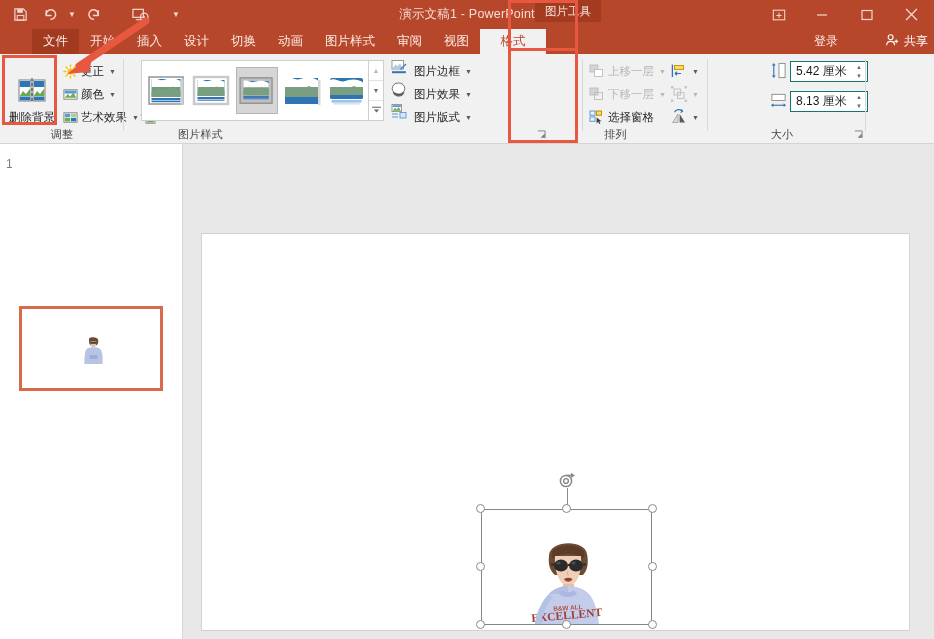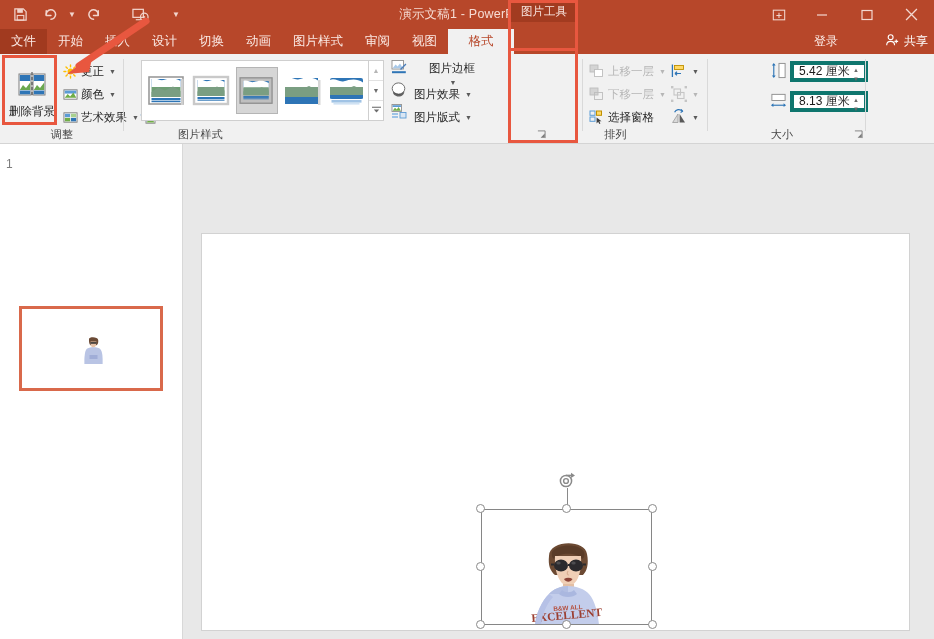--- a/index.html
+++ b/index.html
@@ -27,35 +27,35 @@
   .qat .qcar { width:12px; height:26px; display:flex; align-items:center; justify-content:center; color:#f2d5cd; font-size:8px; }
 
   .win-title {
     position:absolute; left:0; top:0; width:934px; height:29px;
     display:flex; align-items:center; justify-content:center;
     color:#f6dcd4; font-size:12.5px; letter-spacing:.2px;
     pointer-events:none;
   }
 
   .ctx-label {
-    position:absolute; left:511px; top:0px; width:66px; height:22px;
+    position:absolute; left:535px; top:0px; width:66px; height:22px;
     display:flex; align-items:center; justify-content:center;
     background:#a23b20; color:#f8e4de; font-size:11.5px;
   }
 
   .winctl { position:absolute; right:0; top:0; height:29px; display:flex; align-items:center; }
   .winctl .wb { width:45px; height:29px; display:flex; align-items:center; justify-content:center; color:#f3d8d0; }
   .winctl .wb.ribbonopt { width:40px; }
 
   
   .tabstrip {
     position:absolute; left:0; top:29px; width:934px; height:25px;
     background:#b7472a;
   }
-  .tabs { position:absolute; left:0; top:0; height:25px; display:flex; align-items:flex-end; }
+  .tabs { position:absolute; left:0; top:0; height:25px; display:flex; align-items:flex-end;padding-left:32px; }
   .tab {
     display:flex; align-items:center; padding:0 11px;
     color:#fbeae5; font-size:12.5px; height:25px; white-space:nowrap;
   }
   .tab.file { background:#a13a1f; }
   .tab.active {
     background:#f1f1f1; color:#b7472a;
   }
   .tellme {
     position:absolute; left:592px; top:0; height:25px; display:flex; align-items:center; gap:5px;
@@ -81,21 +81,21 @@
   .glabel {
     position:absolute; bottom:2px; left:0; width:100%; text-align:center;
     font-size:11px; color:#444; letter-spacing:.3px;
   }
   .dlaunch { position:absolute; bottom:3px; font-size:9px; color:#7a7a7a; }
 
   
   .g-adjust { left:0; width:124px; }
   .bigbtn {
     position:absolute; left:6px; top:5px; width:52px; height:66px;
-    display:flex; flex-direction:column; align-items:center; justify-content:center;
+    display:flex; flex-direction:column; align-items:center; justify-content:flex-end;
     padding-top:4px;
   }
   .bigbtn .lbl { font-size:11.5px; color:#262626; margin-top:4px; white-space:nowrap; }
   .smallrow {
     position:absolute; display:flex; align-items:center; gap:3px; height:20px;
   }
   .smallrow .lbl { font-size:11.5px; color:#262626; white-space:nowrap; }
   .car { font-size:7px; color:#5a5a5a; margin-left:2px; }
   .iconbox { width:16px; height:16px; display:flex; align-items:center; justify-content:center; }
 
@@ -119,21 +119,21 @@
   .piccol { position:absolute; left:4px; top:5px; width:18px; }
   .piccol .iconbox { margin-bottom:6px; }
 
   
   .g-arr { left:583px; width:125px; }
   .dis { color:#b6b6b6 !important; }
 
   
   .g-size { left:708px; width:158px; }
   .spin {
-    position:absolute; width:78px; height:21px; background:#fff; border:4px solid #0f766e;
+    position:absolute; width:78px; height:21px; background:#fff; border:1px solid #0f766e;
     display:flex; align-items:center; padding-left:5px; font-size:12px; color:#1a1a1a;
   }
   .spinarrows { position:absolute; right:2px; top:1px; width:12px; height:17px;
                 display:flex; flex-direction:column; align-items:center; justify-content:space-around;
                 color:#6a6a6a; font-size:6px; }
   .sizeicon { position:absolute; width:17px; height:17px; }
 
   .collapse { position:absolute; right:8px; top:118px; font-size:10px; color:#606060; }
 
   
@@ -456,21 +456,21 @@
               <rect x="1" y="1.5" width="9.5" height="7" fill="#fff" stroke="#8f8f8f" stroke-width=".9"></rect>
               <path d="M1.6 7.8 L4 4.8 L5.8 6.4 L7.6 4 L9.9 7.8 Z" fill="#70ad47"></path>
               <rect x="1.6" y="2.2" width="8.3" height="1.8" fill="#5b9bd5"></rect>
               <rect x="9" y="9.5" width="6" height="5.5" fill="#d9e6f3" stroke="#5b9bd5" stroke-width=".9"></rect>
               <rect x="1" y="10" width="6" height="2" fill="#9dc3e6"></rect>
               <rect x="1" y="13" width="6" height="2" fill="#9dc3e6"></rect>
             </svg>
         </div>
       </div>
 
-      <div class="smallrow" style="left:42px; top:7px;flex-direction:column;">
+      <div class="smallrow" style="left:27px; top:7px;">
         <span class="lbl">图片边框</span>
         <span class="car">▼</span>
       </div>
       <div class="smallrow" style="left:27px; top:30px;">
         <span class="lbl">图片效果</span>
         <span class="car">▼</span>
       </div>
       <div class="smallrow" style="left:27px; top:53px;">
         <span class="lbl">图片版式</span>
         <span class="car">▼</span>

